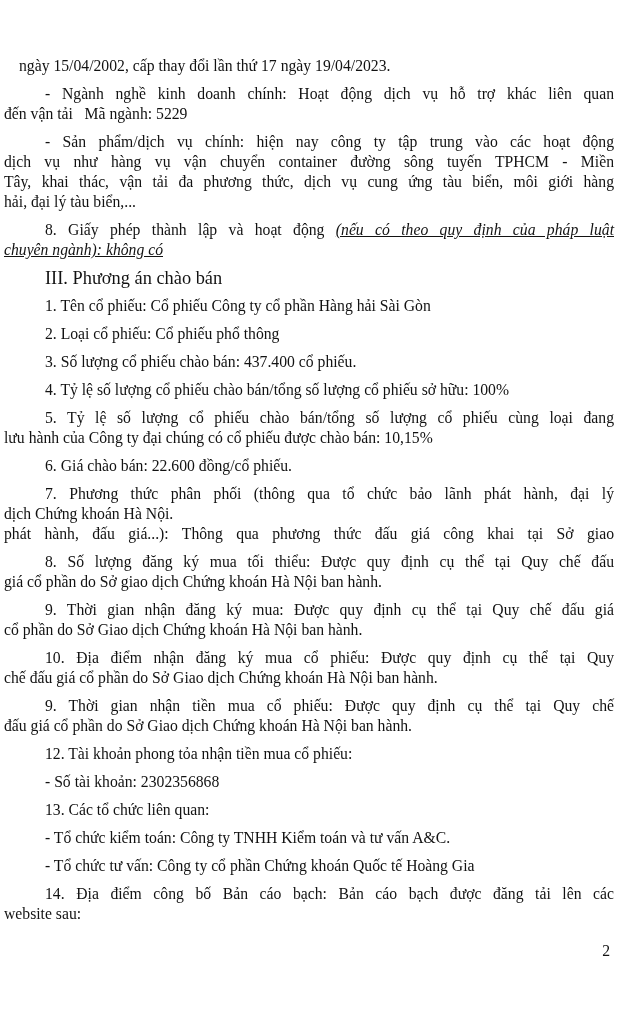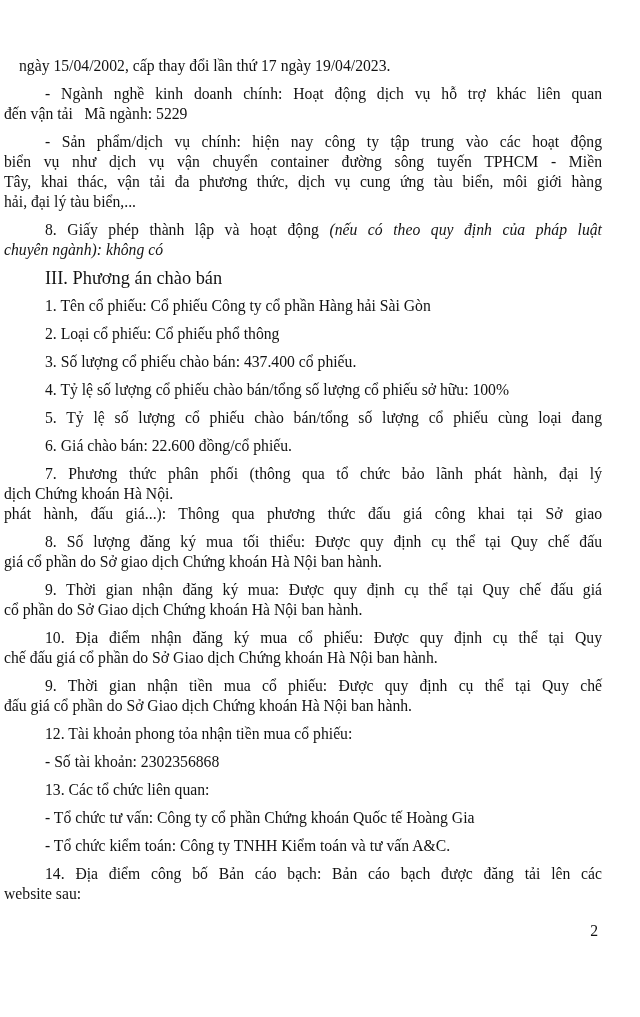--- a/index.html
+++ b/index.html
@@ -11,41 +11,41 @@
     width: 640px;
     height: 1017px;
     overflow: hidden;
     font-family: "Liberation Serif", "DejaVu Serif", serif;
     font-size: 15.7px;
     color: #121212;
   }
   .doc {
     box-sizing: border-box;
     width: 640px;
-    padding: 56px 38px 0 4px;
+    padding: 56px 26px 0 4px;
   }
   .para {
     margin: 0 0 8px 0;
     line-height: 20px;
   }
   .line {
     display: block;
     text-align: left;
   }
   
   .j {
     text-align: justify;
     text-align-last: justify;
   }
   
   .ind { text-indent: 41px; }
   
   .cont { text-indent: 15px; }
   .bold { font-weight: normal; }
-  .it { font-style: italic; }
+  .it { font-style: italic; text-decoration: underline; }
   .pageno {
     margin-top: 17px;
     padding-right: 4px;
     line-height: 20px;
     text-align: right;
   }
 </style>
 </head>
 <body>
 
@@ -55,21 +55,21 @@
     <span class="line cont">ngày 15/04/2002, cấp thay đổi lần thứ 17 ngày 19/04/2023.</span>
   </p>
 
   <p class="para">
     <span class="line ind j">- Ngành nghề kinh doanh chính: Hoạt động dịch vụ hỗ trợ khác liên quan</span>
     <span class="line">đến vận tải&nbsp;&nbsp; Mã ngành: 5229</span>
   </p>
 
   <p class="para">
     <span class="line ind j">- Sản phẩm/dịch vụ chính: hiện nay công ty tập trung vào các hoạt động</span>
-    <span class="line j">biển vụ như dịch vụ vận chuyển container đường sông tuyến TPHCM - Miền</span>
+    <span class="line j">dịch vụ như hàng vụ vận chuyển container đường sông tuyến TPHCM - Miền</span>
     <span class="line j">Tây, khai thác, vận tải đa phương thức, dịch vụ cung ứng tàu biển, môi giới hàng</span>
     <span class="line">hải, đại lý tàu biển,...</span>
   </p>
 
   <p class="para">
     <span class="line ind j"><span>8. Giấy phép thành lập và hoạt động </span><span class="it">(nếu có theo quy định của pháp luật</span></span>
     <span class="line it">chuyên ngành): không có</span>
   </p>
 
   <h3 class="para">
@@ -87,20 +87,21 @@
   <p class="para">
     <span class="line ind">3. Số lượng cổ phiếu chào bán: 437.400 cổ phiếu.</span>
   </p>
 
   <p class="para">
     <span class="line ind">4. Tỷ lệ số lượng cổ phiếu chào bán/tổng số lượng cổ phiếu sở hữu: 100%</span>
   </p>
 
   <p class="para">
     <span class="line ind j">5. Tỷ lệ số lượng cổ phiếu chào bán/tổng số lượng cổ phiếu cùng loại đang</span>
+    <span class="line">lưu hành của Công ty đại chúng có cổ phiếu được chào bán: 10,15%</span>
   </p>
 
   <p class="para">
     <span class="line ind">6. Giá chào bán: 22.600 đồng/cổ phiếu.</span>
   </p>
 
   <p class="para">
     <span class="line ind j">7. Phương thức phân phối (thông qua tổ chức bảo lãnh phát hành, đại lý</span>
     <span class="line">dịch Chứng khoán Hà Nội.</span>
     <span class="line j">phát hành, đấu giá...): Thông qua phương thức đấu giá công khai tại Sở giao</span>
@@ -133,25 +134,25 @@
   <p class="para">
     <span class="line ind">- Số tài khoản: 2302356868</span>
   </p>
 
 
   <p class="para">
     <span class="line ind">13. Các tổ chức liên quan:</span>
   </p>
 
   <p class="para">
-    <span class="line ind">- Tổ chức tư vấn: Công ty cổ phần Chứng khoán Quốc tế Hoàng Gia</span>
+    <span class="line ind">- Tổ chức kiểm toán: Công ty TNHH Kiểm toán và tư vấn A&amp;C.</span>
   </p>
 
   <p class="para">
-    <span class="line ind">- Tổ chức kiểm toán: Công ty TNHH Kiểm toán và tư vấn A&amp;C.</span>
+    <span class="line ind">- Tổ chức tư vấn: Công ty cổ phần Chứng khoán Quốc tế Hoàng Gia</span>
   </p>
 
   <p class="para">
     <span class="line ind j">14. Địa điểm công bố Bản cáo bạch: Bản cáo bạch được đăng tải lên các</span>
     <span class="line">website sau:</span>
   </p>
 
   <div class="pageno">2</div>
 
 </div>

